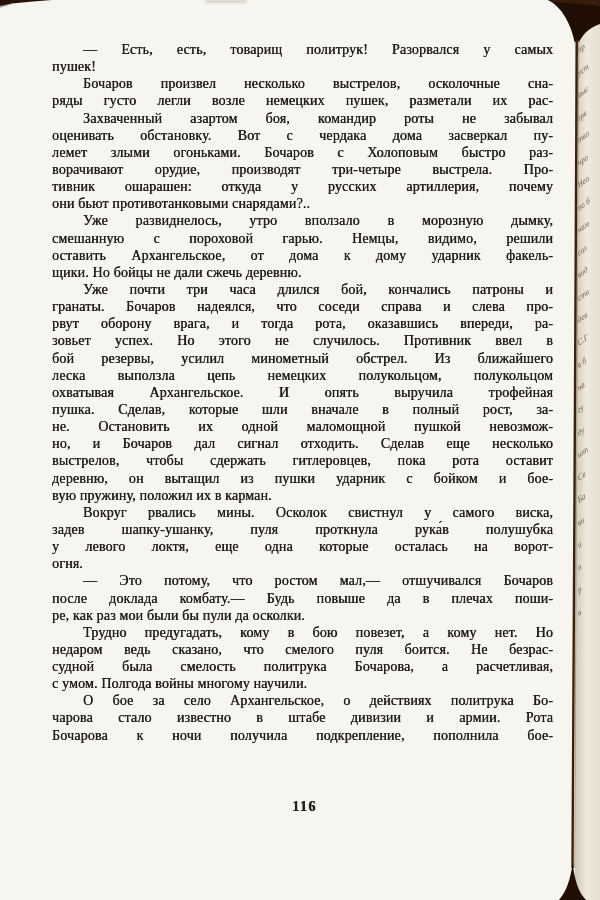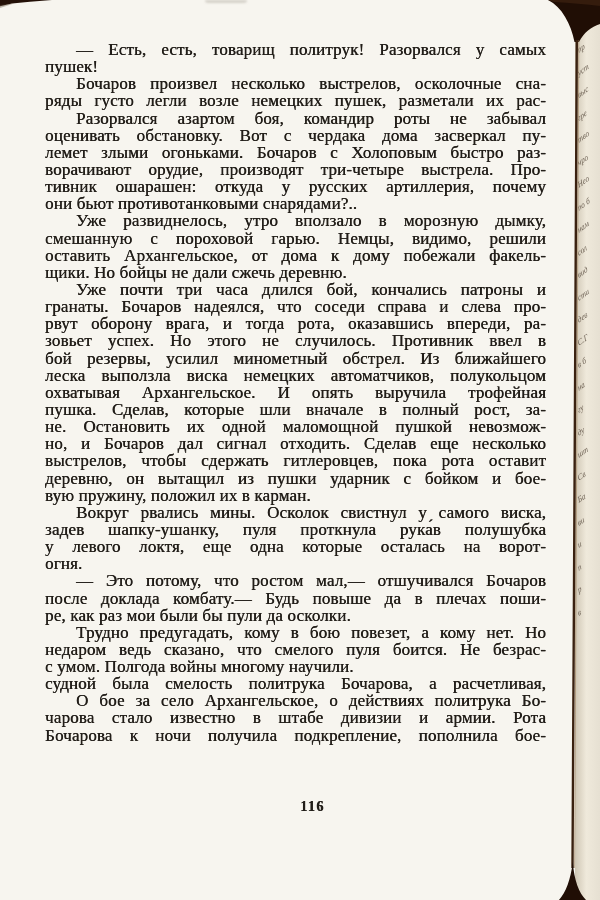--- a/index.html
+++ b/index.html
@@ -17,41 +17,41 @@
     position: absolute;
     inset: 0;
     width: 600px;
     height: 900px;
     background: var(--paper, #f7f5ef);
     overflow: hidden;
   }
   
   .text-block {
     position: absolute;
-    left: 45px;
+    left: 52px;
     top: 41px;
     width: 501px;
     font-family: "Liberation Serif", "DejaVu Serif", serif;
-    font-size: 17px;
+    font-size: 14px;
     line-height: 17.15px;
     color: var(--ink, #221e19);
     text-shadow: 0.35px 0 0 currentColor; 
   }
   .line {
     height: 17.15px;
     text-align: justify;
     text-align-last: justify;
     white-space: nowrap;
     letter-spacing: 0.15px;
   }
   .line.para-first { padding-left: 31px; }
   .line.para-last  { text-align-last: left; white-space: normal; }
   .page-number {
     position: absolute;
-    left: 62px;
+    left: 54px;
     top: 799px;
     width: 501px;
     text-align: center;
     font-family: "Liberation Serif", "DejaVu Serif", serif;
     font-size: 14px;
     font-weight: 700;
     letter-spacing: 1.5px;
     color: var(--ink, #221e19);
     text-shadow: 0.3px 0 0 currentColor;
   }
@@ -135,54 +135,54 @@
       <span style="top: 563.5px;">п</span>
       <span style="top: 586px;">р</span>
       <span style="top: 608.5px;">в</span>
     </div>
 
   <div class="text-block" id="text-block">
       <div class="line para-first">— Есть, есть, товарищ политрук! Разорвался у самых</div>
       <div class="line para-last">пушек!</div>
       <div class="line para-first">Бочаров произвел несколько выстрелов, осколочные сна-</div>
       <div class="line">ряды густо легли возле немецких пушек, разметали их рас-</div>
-      <div class="line para-first">Разорвался азартом боя, командир роты не забывал</div>
+      <div class="line para-first">Захваченный азартом боя, командир роты не забывал</div>
       <div class="line">оценивать обстановку. Вот с чердака дома засверкал пу-</div>
       <div class="line">лемет злыми огоньками. Бочаров с Холоповым быстро раз-</div>
       <div class="line">ворачивают орудие, производят три-четыре выстрела. Про-</div>
       <div class="line">тивник ошарашен: откуда у русских артиллерия, почему</div>
       <div class="line para-last">они бьют противотанковыми снарядами?..</div>
       <div class="line para-first">Уже развиднелось, утро вползало в морозную дымку,</div>
       <div class="line">смешанную с пороховой гарью. Немцы, видимо, решили</div>
-      <div class="line">оставить Архангельское, от дома к дому побежали факель-</div>
+      <div class="line">оставить Архангельское, от дома к дому ударник факель-</div>
       <div class="line para-last">щики. Но бойцы не дали сжечь деревню.</div>
       <div class="line para-first">Уже почти три часа длился бой, кончались патроны и</div>
       <div class="line">гранаты. Бочаров надеялся, что соседи справа и слева про-</div>
       <div class="line">рвут оборону врага, и тогда рота, оказавшись впереди, ра-</div>
       <div class="line">зовьет успех. Но этого не случилось. Противник ввел в</div>
       <div class="line">бой резервы, усилил минометный обстрел. Из ближайшего</div>
-      <div class="line">леска выползла виска немецких автоматчиков, полукольцом</div>
+      <div class="line">леска выползла цепь немецких полукольцом, полукольцом</div>
       <div class="line">охватывая Архангельское. И опять выручила трофейная</div>
       <div class="line">пушка. Сделав, которые шли вначале в полный рост, за-</div>
       <div class="line">не. Остановить их одной маломощной пушкой невозмож-</div>
       <div class="line">но, и Бочаров дал сигнал отходить. Сделав еще несколько</div>
       <div class="line">выстрелов, чтобы сдержать гитлеровцев, пока рота оставит</div>
       <div class="line">деревню, он вытащил из пушки ударник с бойком и бое-</div>
       <div class="line para-last">вую пружину, положил их в карман.</div>
       <div class="line para-first">Вокруг рвались мины. Осколок свистнул у самого виска,</div>
       <div class="line">задев шапку-ушанку, пуля проткнула рука́в полушубка</div>
       <div class="line">у левого локтя, еще одна которые осталась на ворот-</div>
       <div class="line para-last">огня.</div>
       <div class="line para-first">— Это потому, что ростом мал,— отшучивался Бочаров</div>
       <div class="line">после доклада комбату.— Будь повыше да в плечах поши-</div>
       <div class="line para-last">ре, как раз мои были бы пули да осколки.</div>
       <div class="line para-first">Трудно предугадать, кому в бою повезет, а кому нет. Но</div>
       <div class="line">недаром ведь сказано, что смелого пуля боится. Не безрас-</div>
+      <div class="line">судной была смелость политрука Бочарова, а расчетливая,</div>
       <div class="line para-last">с умом. Полгода войны многому научили.</div>
-      <div class="line">судной была смелость политрука Бочарова, а расчетливая,</div>
       <div class="line para-first">О бое за село Архангельское, о действиях политрука Бо-</div>
       <div class="line">чарова стало известно в штабе дивизии и армии. Рота</div>
       <div class="line">Бочарова к ночи получила подкрепление, пополнила бое-</div>
     </div>
 
   <div class="page-number">116</div>
 
   <svg class="edge-svg" viewBox="0 0 60 900" preserveAspectRatio="none" aria-hidden="true">
     <path d="M8,0 L60,0 L60,24 C51,27 44,32 39,42 L34.5,42 C31,24 22,7 8,0 Z" style="fill:var(--binding,#200e05)"></path>
     <path d="M8,0 L60,0 L60,6 C46,4 30,3 14,2 Z" fill="#4a2a15" opacity="0.5"></path>

